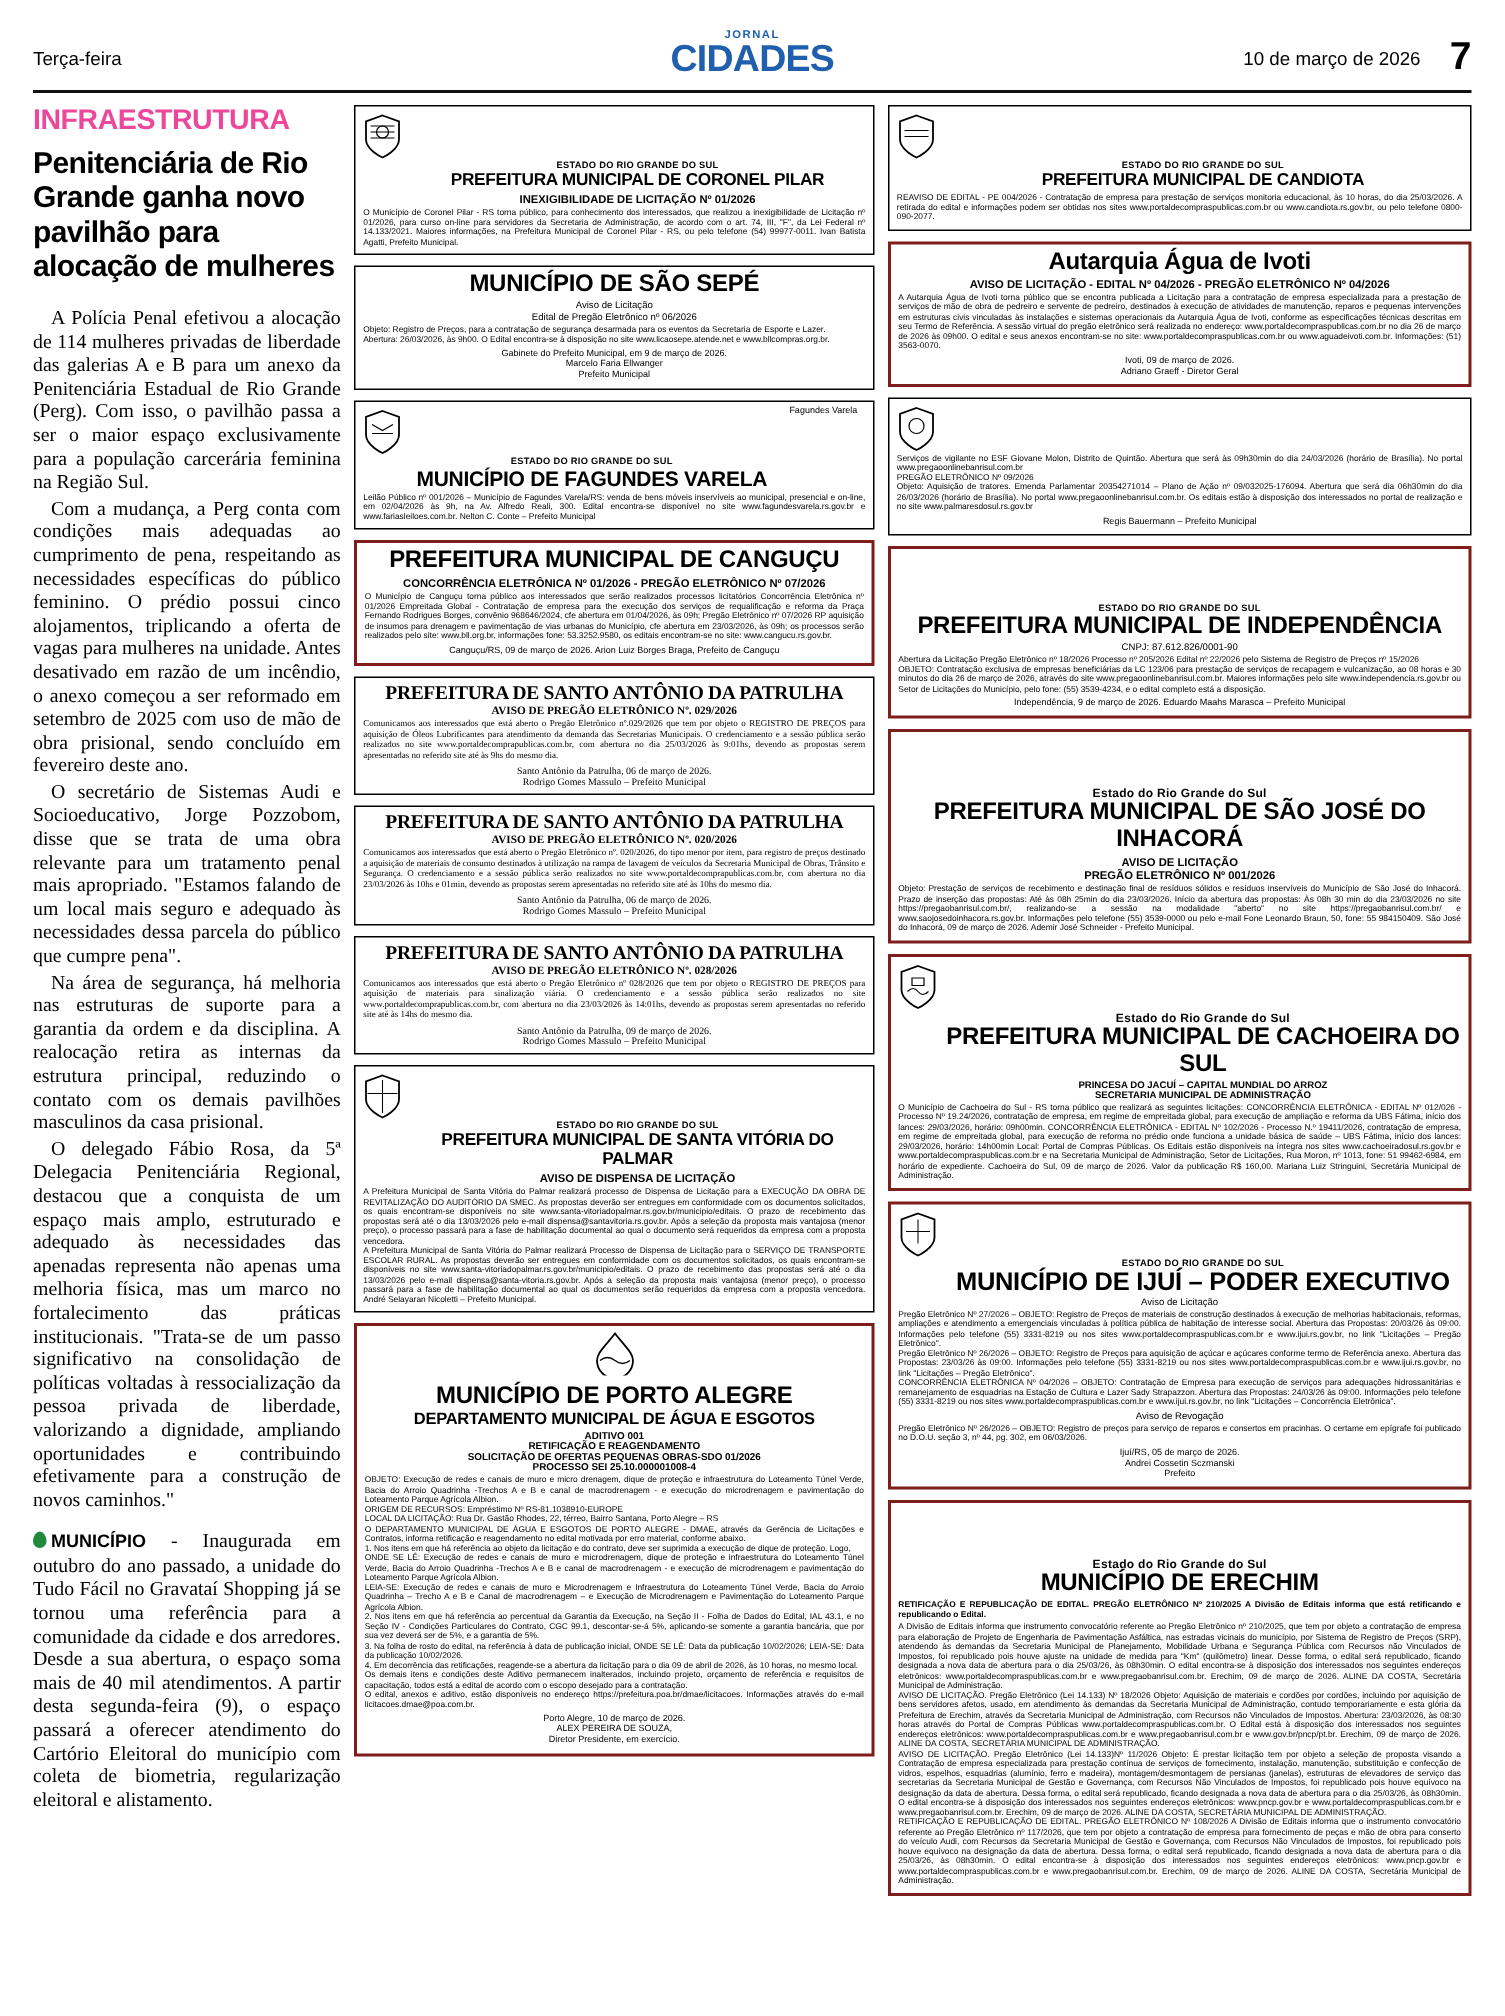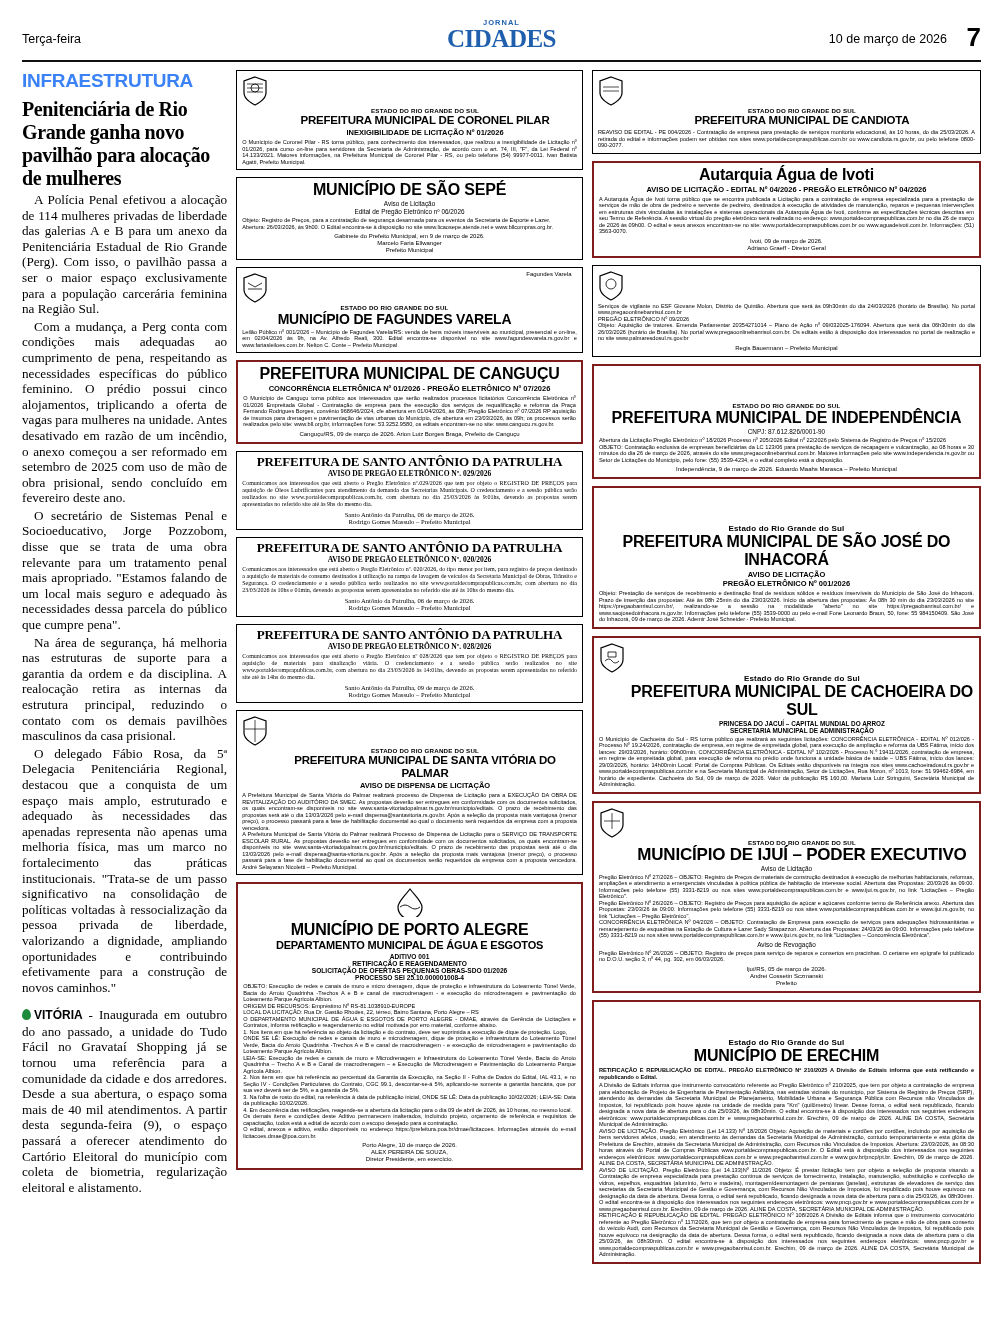--- a/index.html
+++ b/index.html
@@ -13,31 +13,31 @@
   }
   .page { width:1003px; height:1344px; position:relative; padding:18px 22px 10px 22px; }
 
   
   .masthead { position:relative; height:44px; border-bottom:2px solid #111; margin-bottom:8px; }
   .mh-left { position:absolute; left:0; top:14px; font-size:12.5px; font-family:"Liberation Sans", sans-serif; }
   .mh-right { position:absolute; right:34px; top:14px; font-size:12.5px; font-family:"Liberation Sans", sans-serif; }
   .mh-page { position:absolute; right:0; top:4px; font-size:26px; font-weight:bold; font-family:"Liberation Sans", sans-serif; }
   .mh-center { position:absolute; left:50%; transform:translateX(-50%); top:0; text-align:center; }
   .mh-jornal { font-family:"Liberation Sans", sans-serif; font-size:7.5px; letter-spacing:1px; color:#1f5fae; font-weight:bold; }
-  .mh-cidades { font-family:Liberation Serif, serif; font-size:25px; font-weight:bold; color:#1f5fae; line-height:24px; letter-spacing:-0.5px; }
+  .mh-cidades { font-family:Liberation Sans, sans-serif; font-size:25px; font-weight:bold; color:#1f5fae; line-height:24px; letter-spacing:-0.5px; }
 
   
   .cols { display:flex; gap:9px; height:1258px; }
   .col-news { width:213px; }
   .col-mid { width:360px; }
   .col-right { width:404px; }
 
   
-  .kicker { font-family:"Liberation Sans", sans-serif; font-weight:bold; color:#3b82f6; font-size:19px; letter-spacing:-0.3px; margin-bottom:6px; }
-  .headline { font-family:Liberation Serif, serif; font-weight:bold; font-size:20px; line-height:23px; letter-spacing:-0.4px; margin-bottom:2px; }
+  .kicker { font-family:"Liberation Sans", sans-serif; font-weight:bold; color:#ec4899; font-size:19px; letter-spacing:-0.3px; margin-bottom:6px; }
+  .headline { font-family:Liberation Sans, sans-serif; font-weight:bold; font-size:20px; line-height:23px; letter-spacing:-0.4px; margin-bottom:14px; }
   .news p { font-size:13.2px; line-height:15.6px; text-align:justify; margin:0 0 2px 0; text-indent:12px; font-family:"Liberation Serif", serif; }
   .news p.first { text-indent:12px; }
   .loc { margin-top:12px; font-size:13.2px; line-height:15.6px; text-align:justify; }
   .loc b { font-family:"Liberation Sans", sans-serif; font-size:12px; }
   .pin { display:inline-block; width:9px; height:11px; background:#1f8a3b; border-radius:50% 50% 50% 50%/60% 60% 40% 40%; margin-right:3px; position:relative; top:1px; }
 
   
   .ad { border:1px solid #000; padding:3px 5px 4px 5px; margin-bottom:7px; background:#fff; }
   .ad.dbl { border:2px solid #7f1d1d; }
   .ad-h1 { text-align:center; font-family:"Liberation Sans", sans-serif; font-weight:bold; font-size:6.2px; letter-spacing:.2px;margin-top:33px; }
@@ -73,25 +73,25 @@
     <div class="mh-page">7</div>
   </div>
 
   <div class="cols">
 
     <div class="col-news news">
       <div class="kicker">INFRAESTRUTURA</div>
       <div class="headline">Penitenciária de Rio Grande ganha novo pavilhão para alocação de mulheres</div>
       <p class="first">A Polícia Penal efetivou a alocação de 114 mulheres privadas de liberdade das galerias A e B para um anexo da Penitenciária Estadual de Rio Grande (Perg). Com isso, o pavilhão passa a ser o maior espaço exclusivamente para a população carcerária feminina na Região Sul.</p>
       <p>Com a mudança, a Perg conta com condições mais adequadas ao cumprimento de pena, respeitando as necessidades específicas do público feminino. O prédio possui cinco alojamentos, triplicando a oferta de vagas para mulheres na unidade. Antes desativado em razão de um incêndio, o anexo começou a ser reformado em setembro de 2025 com uso de mão de obra prisional, sendo concluído em fevereiro deste ano.</p>
-      <p>O secretário de Sistemas Penal e Socioeducativo, Jorge Pozzobom, disse que se trata de uma obra relevante para um tratamento penal mais apropriado. "Estamos falando de um local mais seguro e adequado às necessidades dessa parcela do público que cumpre pena".</p>
+      <p>O secretário de Sistemas Audi e Socioeducativo, Jorge Pozzobom, disse que se trata de uma obra relevante para um tratamento penal mais apropriado. "Estamos falando de um local mais seguro e adequado às necessidades dessa parcela do público que cumpre pena".</p>
       <p>Na área de segurança, há melhoria nas estruturas de suporte para a garantia da ordem e da disciplina. A realocação retira as internas da estrutura principal, reduzindo o contato com os demais pavilhões masculinos da casa prisional.</p>
       <p>O delegado Fábio Rosa, da 5ª Delegacia Penitenciária Regional, destacou que a conquista de um espaço mais amplo, estruturado e adequado às necessidades das apenadas representa não apenas uma melhoria física, mas um marco no fortalecimento das práticas institucionais. "Trata-se de um passo significativo na consolidação de políticas voltadas à ressocialização da pessoa privada de liberdade, valorizando a dignidade, ampliando oportunidades e contribuindo efetivamente para a construção de novos caminhos."</p>
       <div class="loc">
-        <span class="pin"></span><b>VITÓRIA</b>
+        <span class="pin"></span><b>MUNICÍPIO</b>
         <span>- Inaugurada em outubro do ano passado, a unidade do Tudo Fácil no Gravataí Shopping já se tornou uma referência para a comunidade da cidade e dos arredores. Desde a sua abertura, o espaço soma mais de 40 mil atendimentos. A partir desta segunda-feira (9), o espaço passará a oferecer atendimento do Cartório Eleitoral do município com coleta de biometria, regularização eleitoral e alistamento.</span>
       </div>
     </div>
 
     <div class="col-mid">
 
       <div class="ad">
         <div class="withcrest">
           <svg class="crest" viewBox="0 0 26 30">
             <path d="M13 1 L24 5 L24 17 C24 24 13 29 13 29 C13 29 2 24 2 17 L2 5 Z" fill="none" stroke="#000" stroke-width="1.2"></path>

